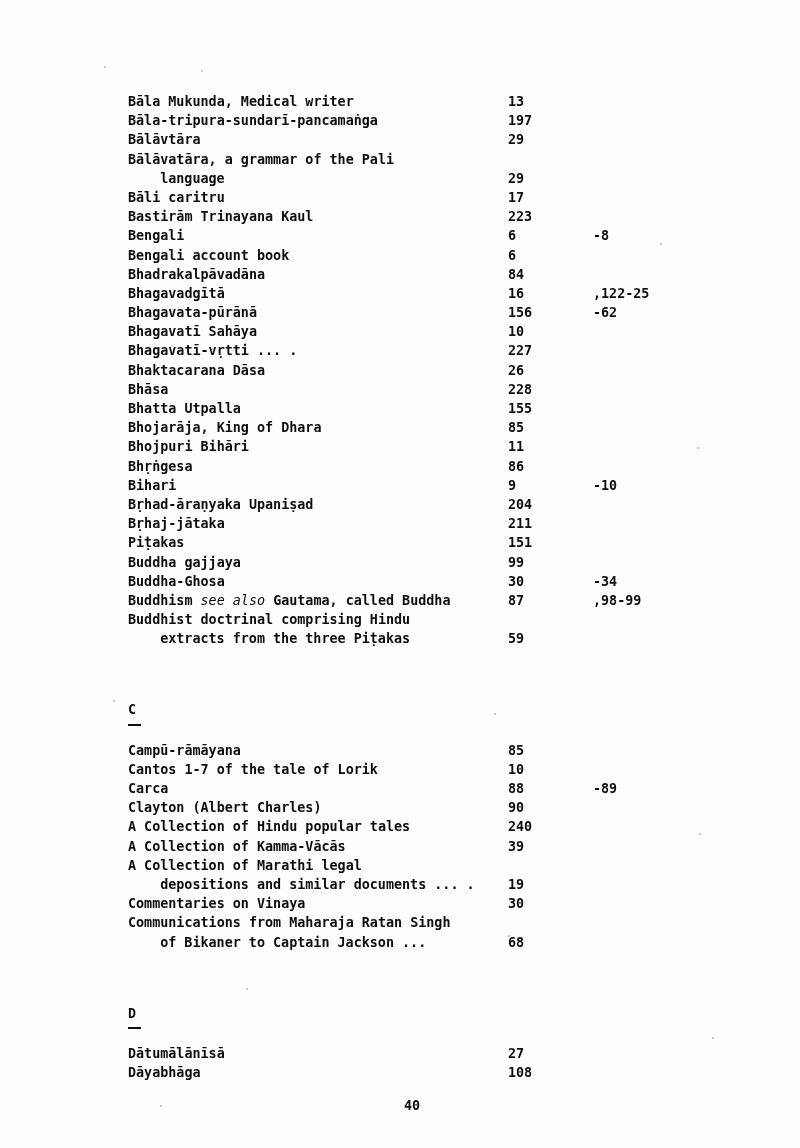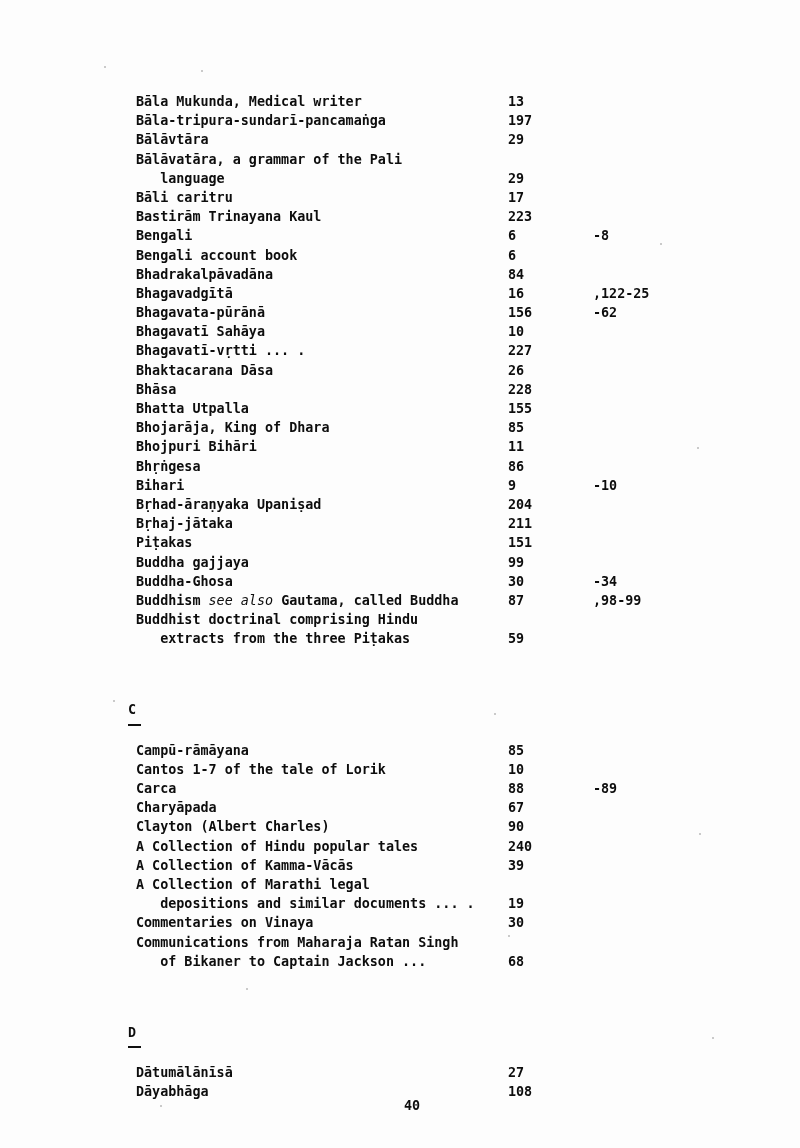--- a/index.html
+++ b/index.html
@@ -41,21 +41,21 @@
     height: 19.2px;
     white-space: pre;
     font-size: 13.4px;
     font-weight: 700;
     letter-spacing: 0px;
     line-height: 19.2px;
   }
 
   .entry .term {
     position: absolute;
-    left: 8px;
+    left: 0;
     top: 0;
   }
 
   .entry .term.cont {
     
     left: 32.2px;
   }
 
   
   .nums {
@@ -163,21 +163,20 @@
       <div class="entry"><span class="term"><span>Buddhism</span> <span class="see-also">see also</span> <span>Gautama, called Buddha</span></span><div class="nums"><span class="first">87</span><span class="rest">,98-99</span></div></div>
       <div class="entry"><span class="term">Buddhist doctrinal comprising Hindu</span></div>
       <div class="entry"><span class="term cont">extracts from the three Piṭakas</span><div class="nums"><span class="first">59</span></div></div>
       <div class="gap-before-section"></div>
       <div class="section-head">C</div>
       <div class="section-rule"></div>
       <div class="gap-after-section"></div>
       <div class="entry"><span class="term">Campū-rāmāyana</span><div class="nums"><span class="first">85</span></div></div>
       <div class="entry"><span class="term">Cantos 1-7 of the tale of Lorik</span><div class="nums"><span class="first">10</span></div></div>
       <div class="entry"><span class="term">Carca</span><div class="nums"><span class="first">88</span><span class="rest">-89</span></div></div>
-      <div class="entry"><span class="term">Charyāpada</span><div class="nums"><span class="first">67</span></div></div>
       <div class="entry"><span class="term">Clayton (Albert Charles)</span><div class="nums"><span class="first">90</span></div></div>
       <div class="entry"><span class="term">A Collection of Hindu popular tales</span><div class="nums"><span class="first">240</span></div></div>
       <div class="entry"><span class="term">A Collection of Kamma-Vācās</span><div class="nums"><span class="first">39</span></div></div>
       <div class="entry"><span class="term">A Collection of Marathi legal</span></div>
       <div class="entry"><span class="term cont">depositions and similar documents ... .</span><div class="nums"><span class="first">19</span></div></div>
       <div class="entry"><span class="term">Commentaries on Vinaya</span><div class="nums"><span class="first">30</span></div></div>
       <div class="entry"><span class="term">Communications from Maharaja Ratan Singh</span></div>
       <div class="entry"><span class="term cont">of Bikaner to Captain Jackson ...</span><div class="nums"><span class="first">68</span></div></div>
       <div class="gap-before-section"></div>
       <div class="section-head">D</div>

